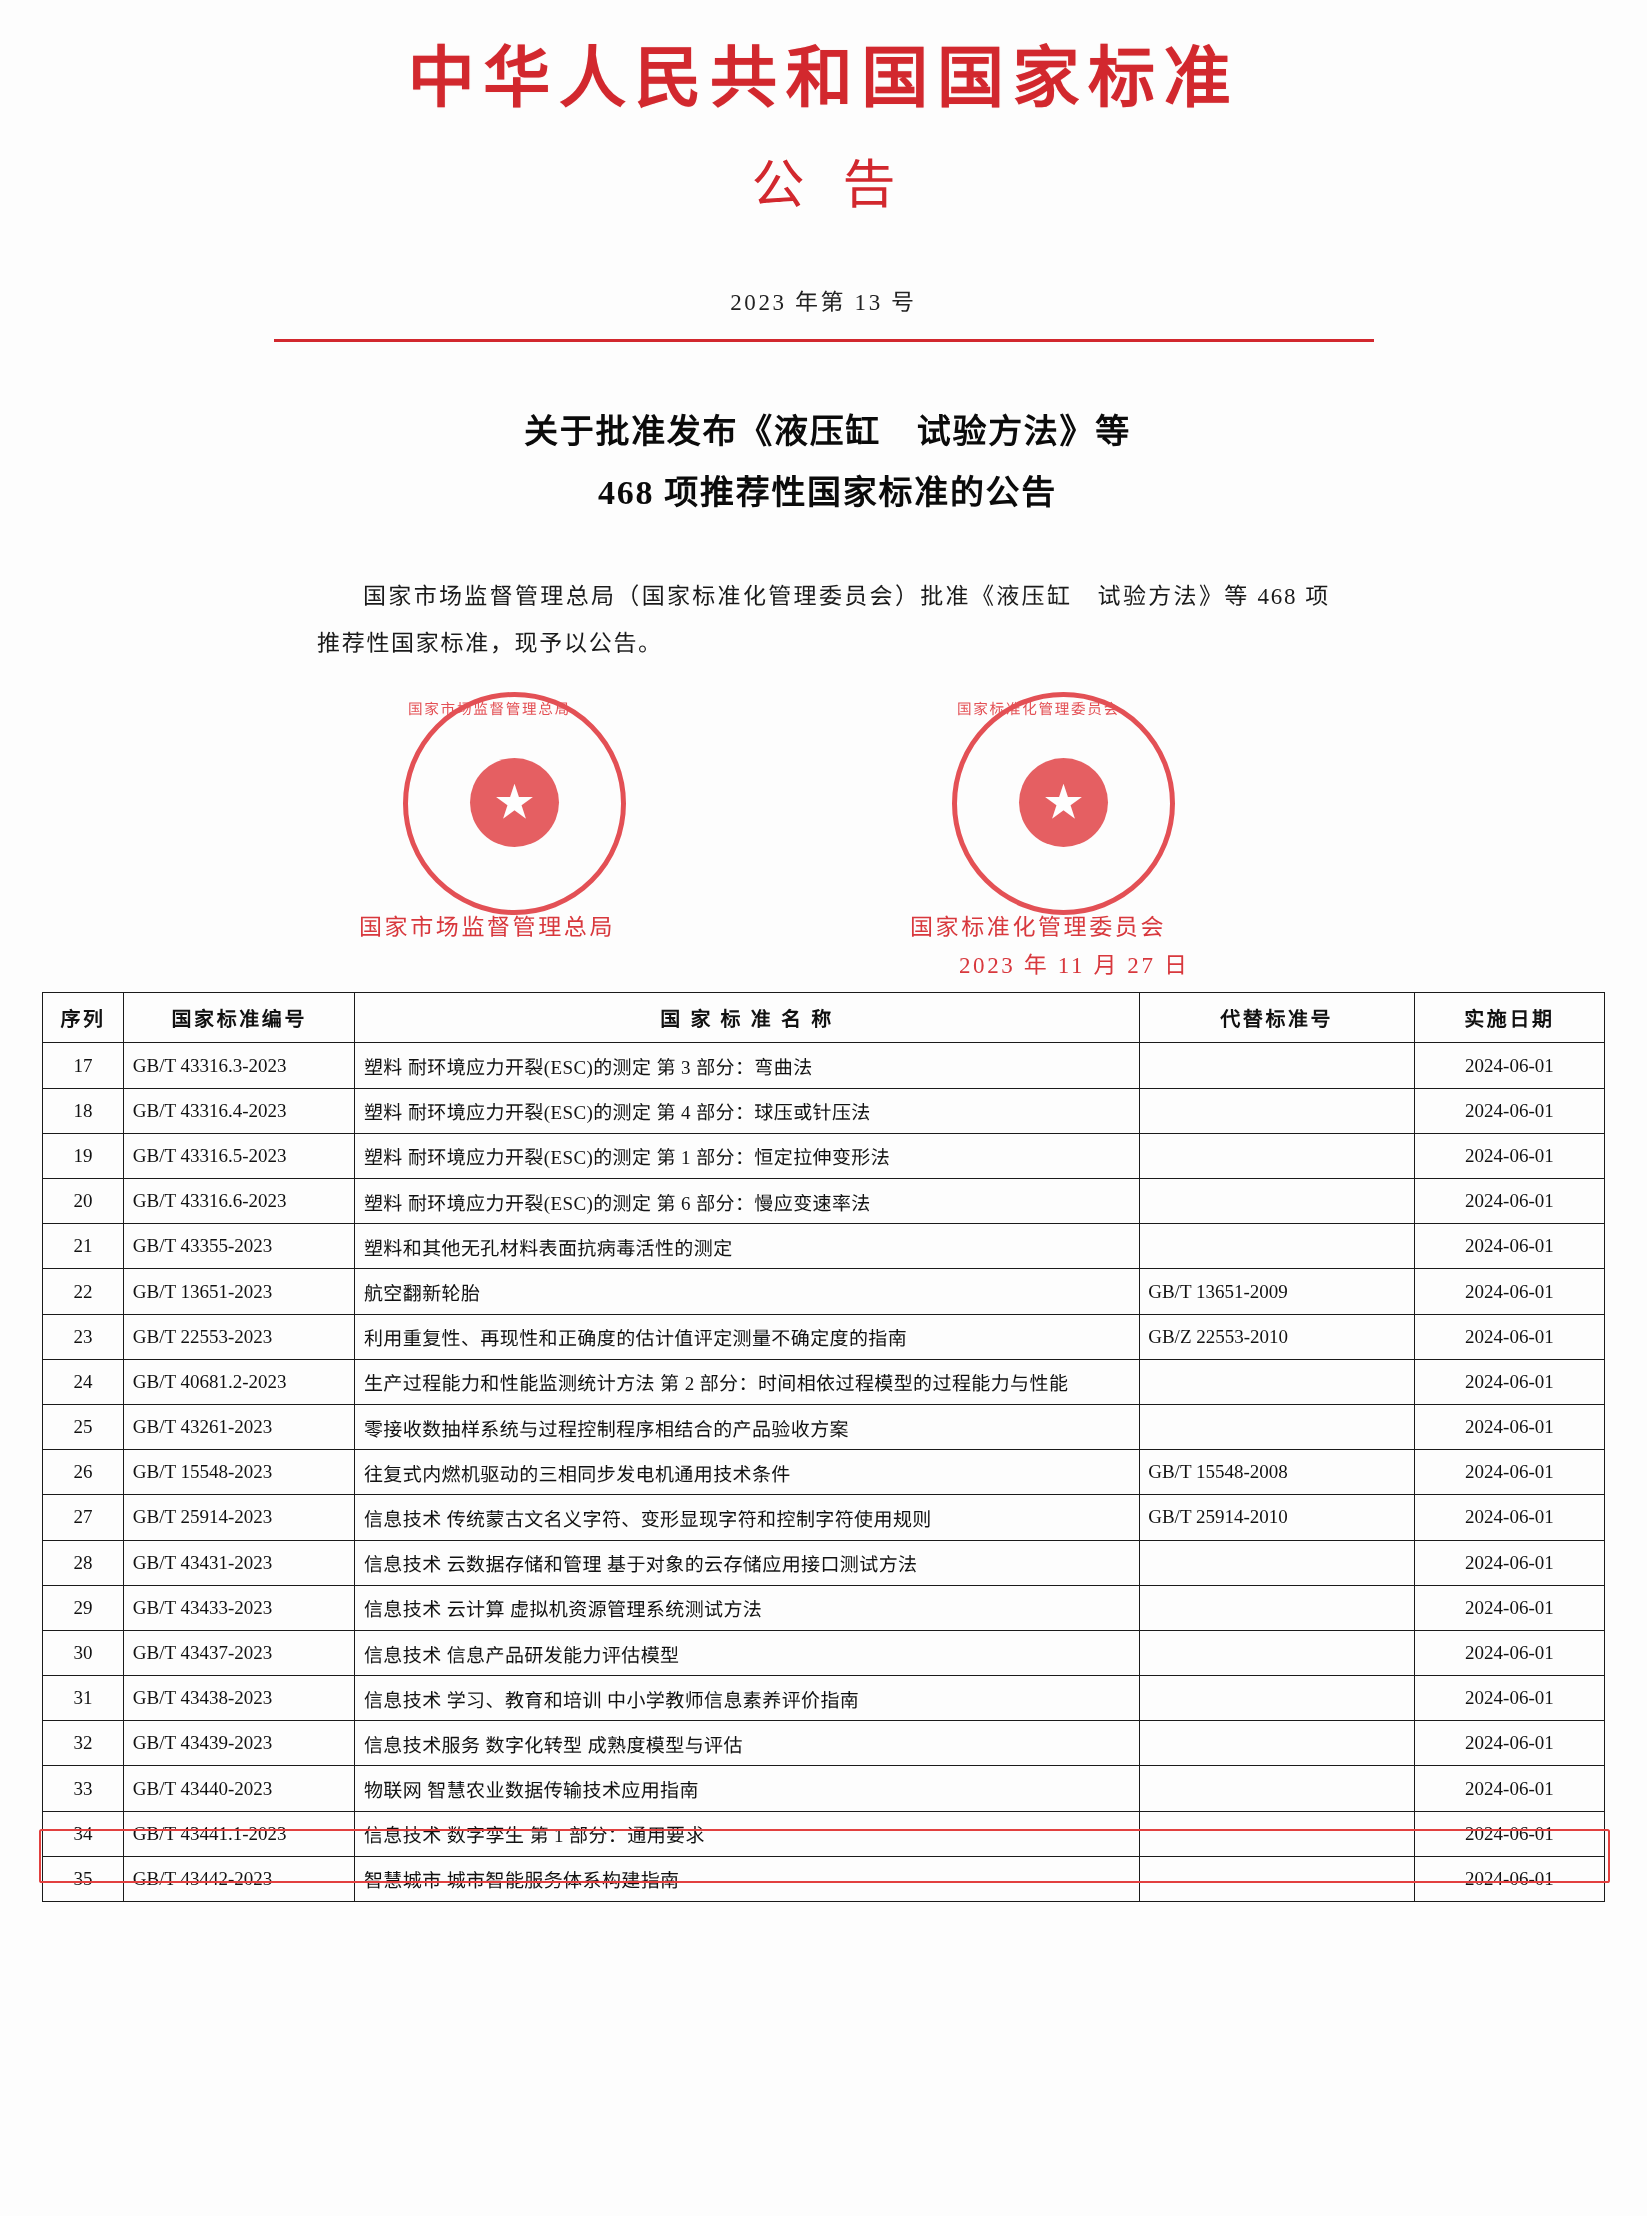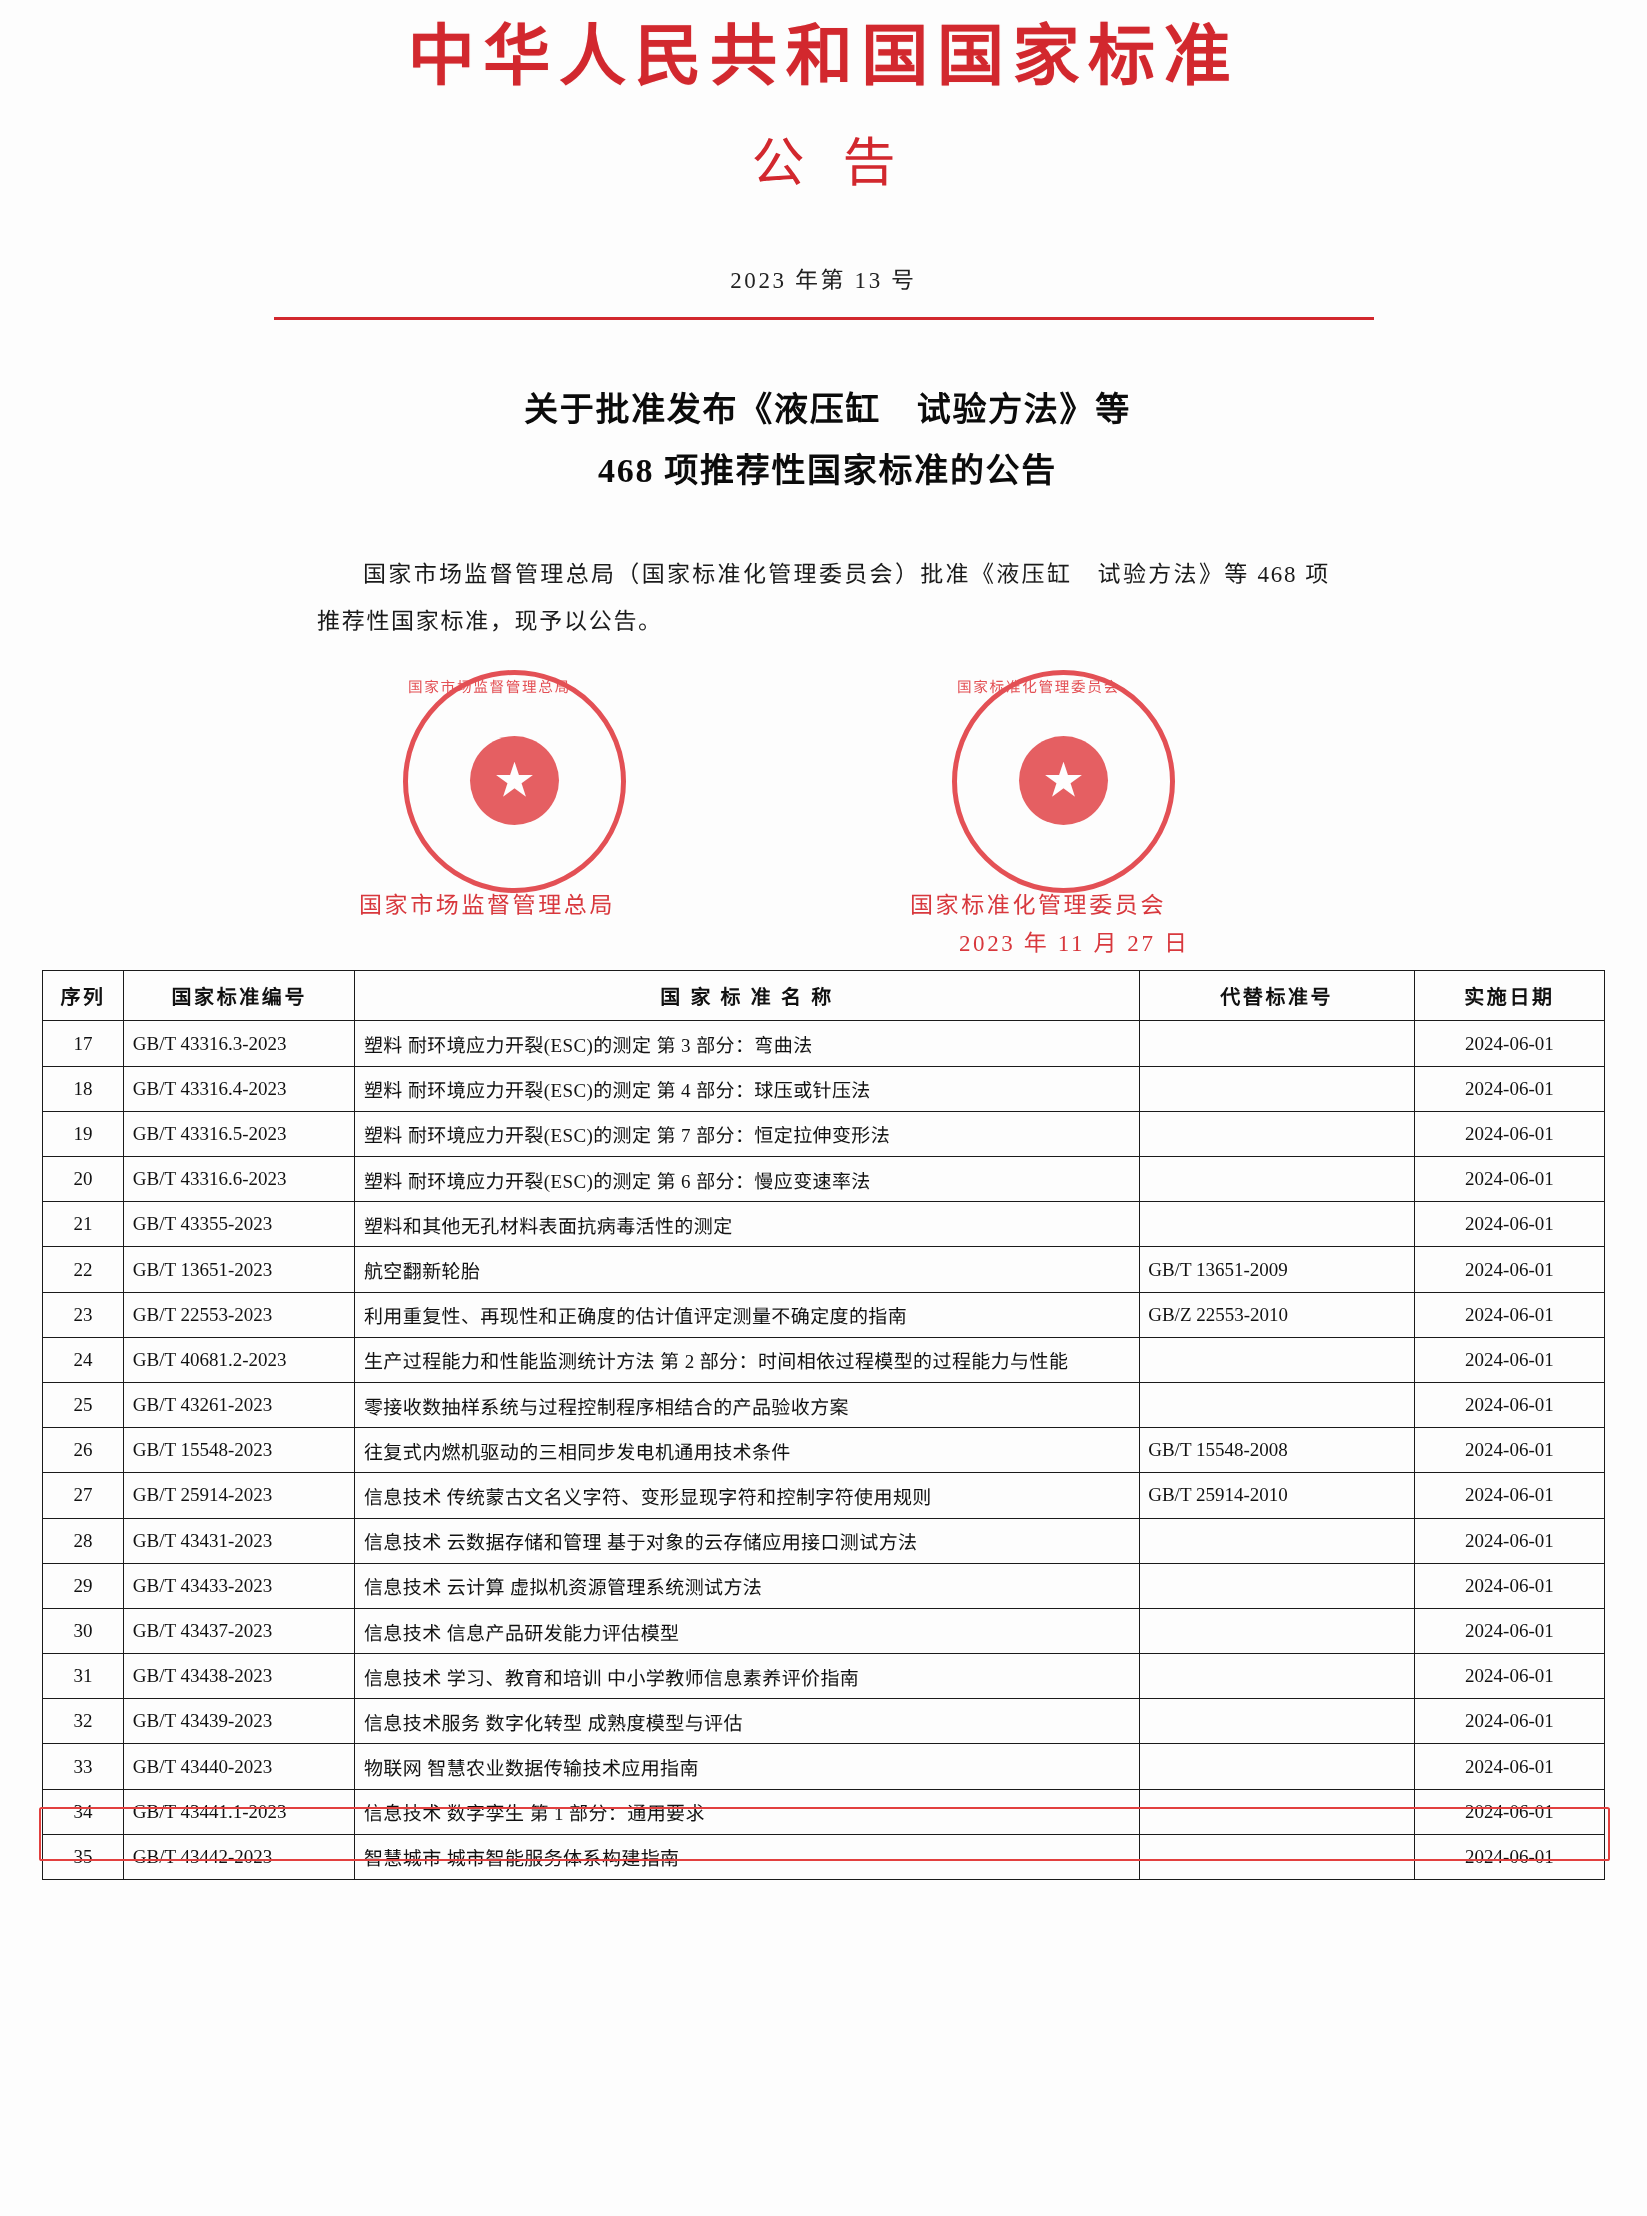--- a/index.html
+++ b/index.html
@@ -18,21 +18,21 @@
     width: 1647px;
     min-height: 2216px;
     position: relative;
     background: #fdfdfd;
     overflow: hidden;
   }
 
   
   .masthead {
     text-align: center;
-    padding-top: 17px;
+    padding-top: 39px;
   }
   .nat-title {
     color: #d2282e;
     font-size: 67px;
     letter-spacing: 8.6px;
     font-weight: 700;
     font-family: "DejaVu Serif", "Liberation Serif", serif;
     line-height: 1.15;
     text-shadow: 0 0 0.9px rgba(210,40,46,0.35);
   }
@@ -247,21 +247,21 @@
           <tr>
             <td class="c-seq">18</td>
             <td class="c-code">GB/T 43316.4-2023</td>
             <td class="c-name">塑料 耐环境应力开裂(ESC)的测定 第 4 部分：球压或针压法</td>
             <td class="c-repl"></td>
             <td class="c-date">2024-06-01</td>
           </tr>
           <tr>
             <td class="c-seq">19</td>
             <td class="c-code">GB/T 43316.5-2023</td>
-            <td class="c-name">塑料 耐环境应力开裂(ESC)的测定 第 7 部分：恒定拉伸变形法</td>
+            <td class="c-name">塑料 耐环境应力开裂(ESC)的测定 第 1 部分：恒定拉伸变形法</td>
             <td class="c-repl"></td>
             <td class="c-date">2024-06-01</td>
           </tr>
           <tr>
             <td class="c-seq">20</td>
             <td class="c-code">GB/T 43316.6-2023</td>
             <td class="c-name">塑料 耐环境应力开裂(ESC)的测定 第 6 部分：慢应变速率法</td>
             <td class="c-repl"></td>
             <td class="c-date">2024-06-01</td>
           </tr>

